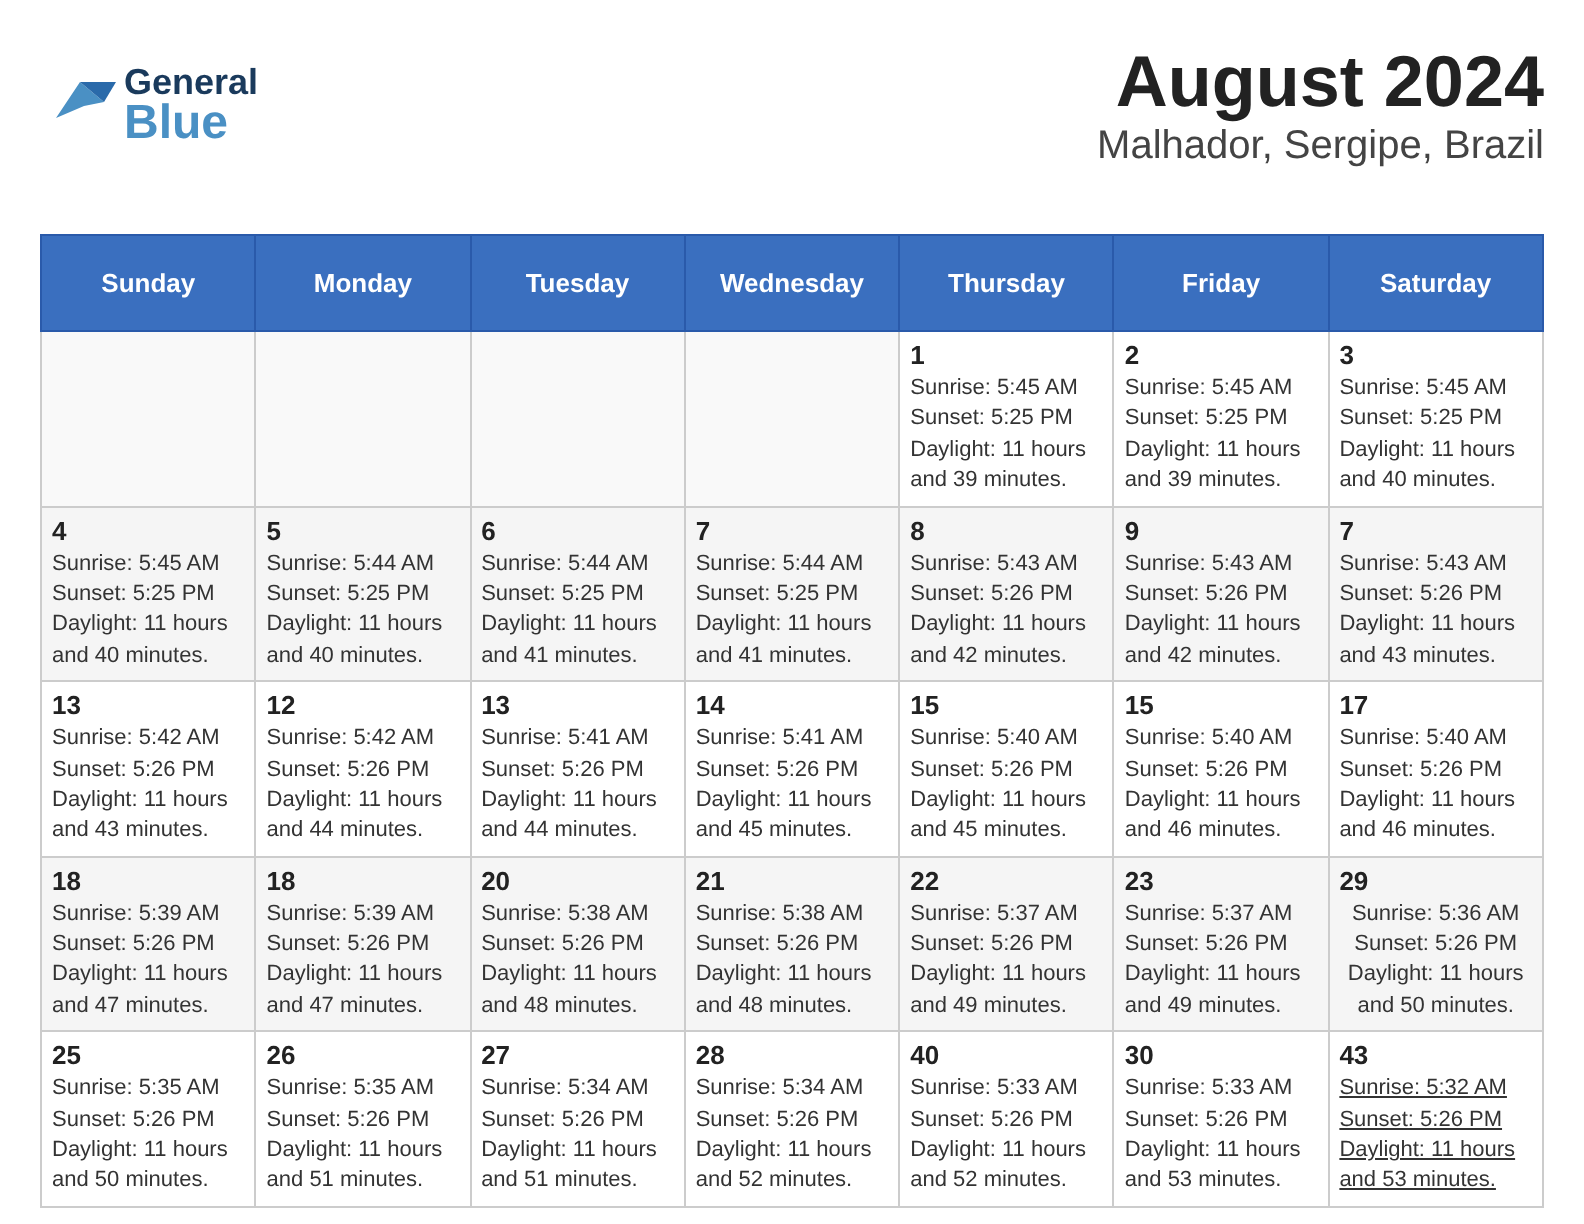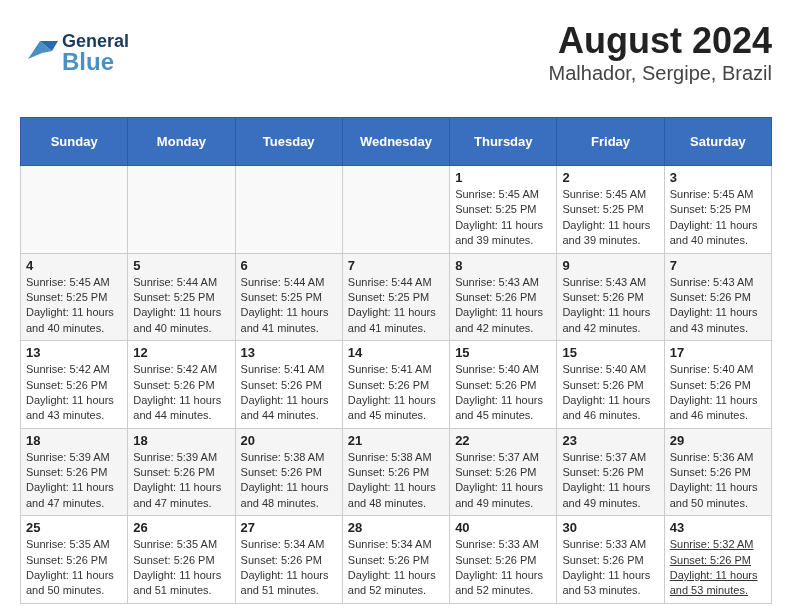--- a/index.html
+++ b/index.html
@@ -296,21 +296,21 @@
         </td>
         <td>
           <span class="day-number">23</span>
           <div class="day-detail" style="white-space: pre-line;">Sunrise: 5:37 AM
 Sunset: 5:26 PM
 Daylight: 11 hours
 and 49 minutes.</div>
         </td>
         <td>
           <span class="day-number">29</span>
-          <div class="day-detail" style="white-space: pre-line;">Sunrise: 5:36 AM
+          <div class="day-detail" style="white-space: pre-line; text-align: center;">Sunrise: 5:36 AM
 Sunset: 5:26 PM
 Daylight: 11 hours
 and 50 minutes.</div>
         </td>
       </tr>
       <tr>
         <td>
           <span class="day-number">25</span>
           <div class="day-detail" style="white-space: pre-line;">Sunrise: 5:35 AM
 Sunset: 5:26 PM

